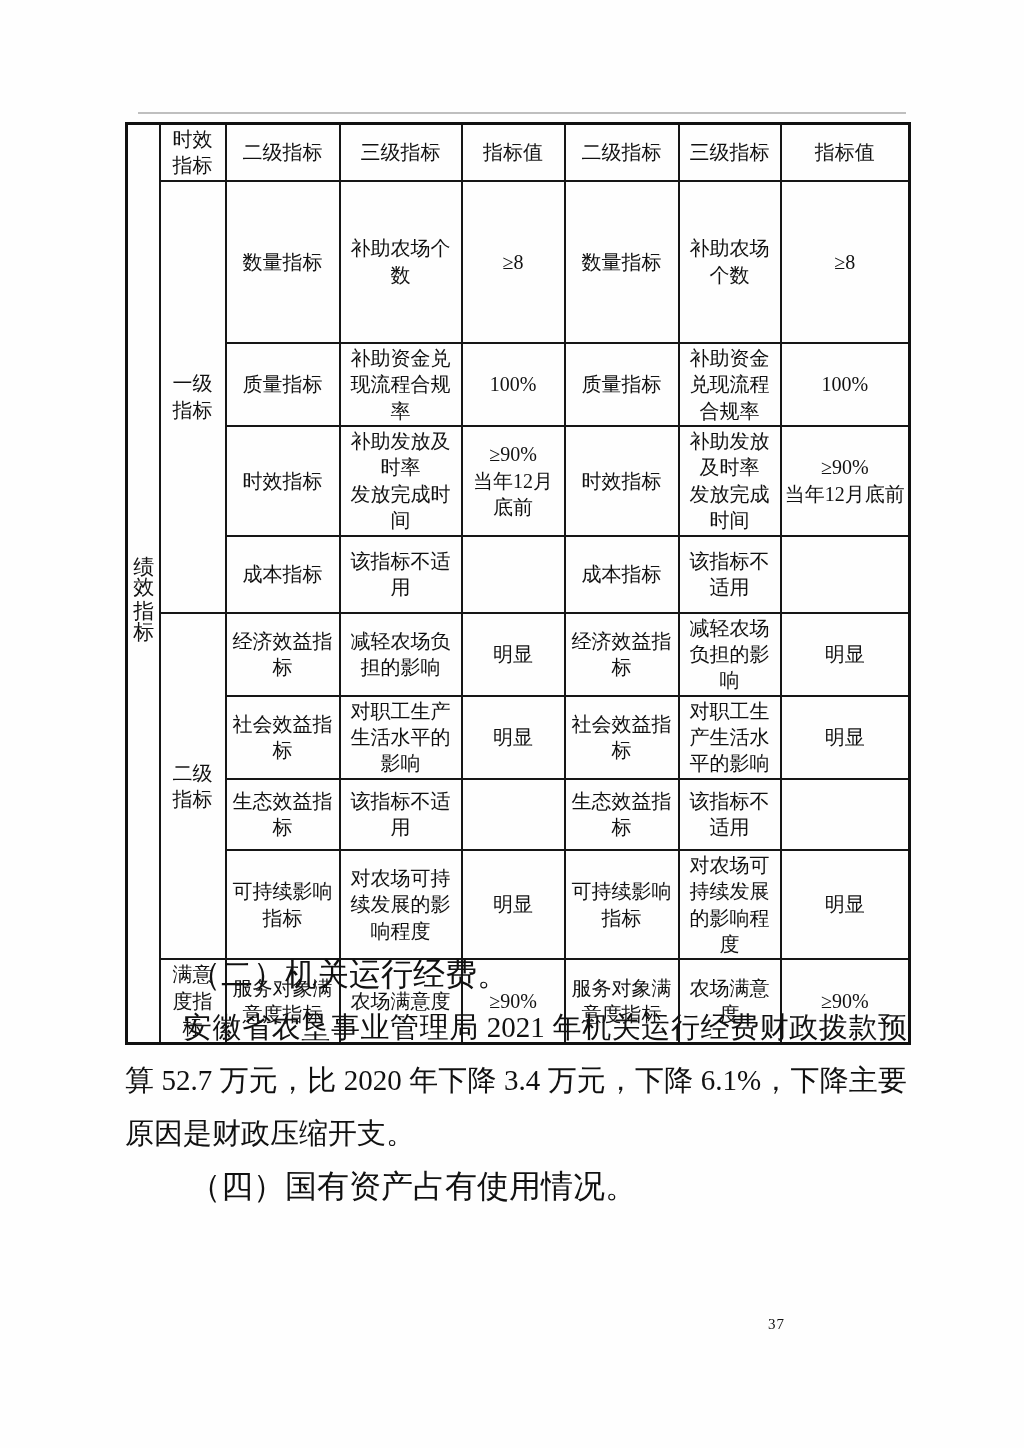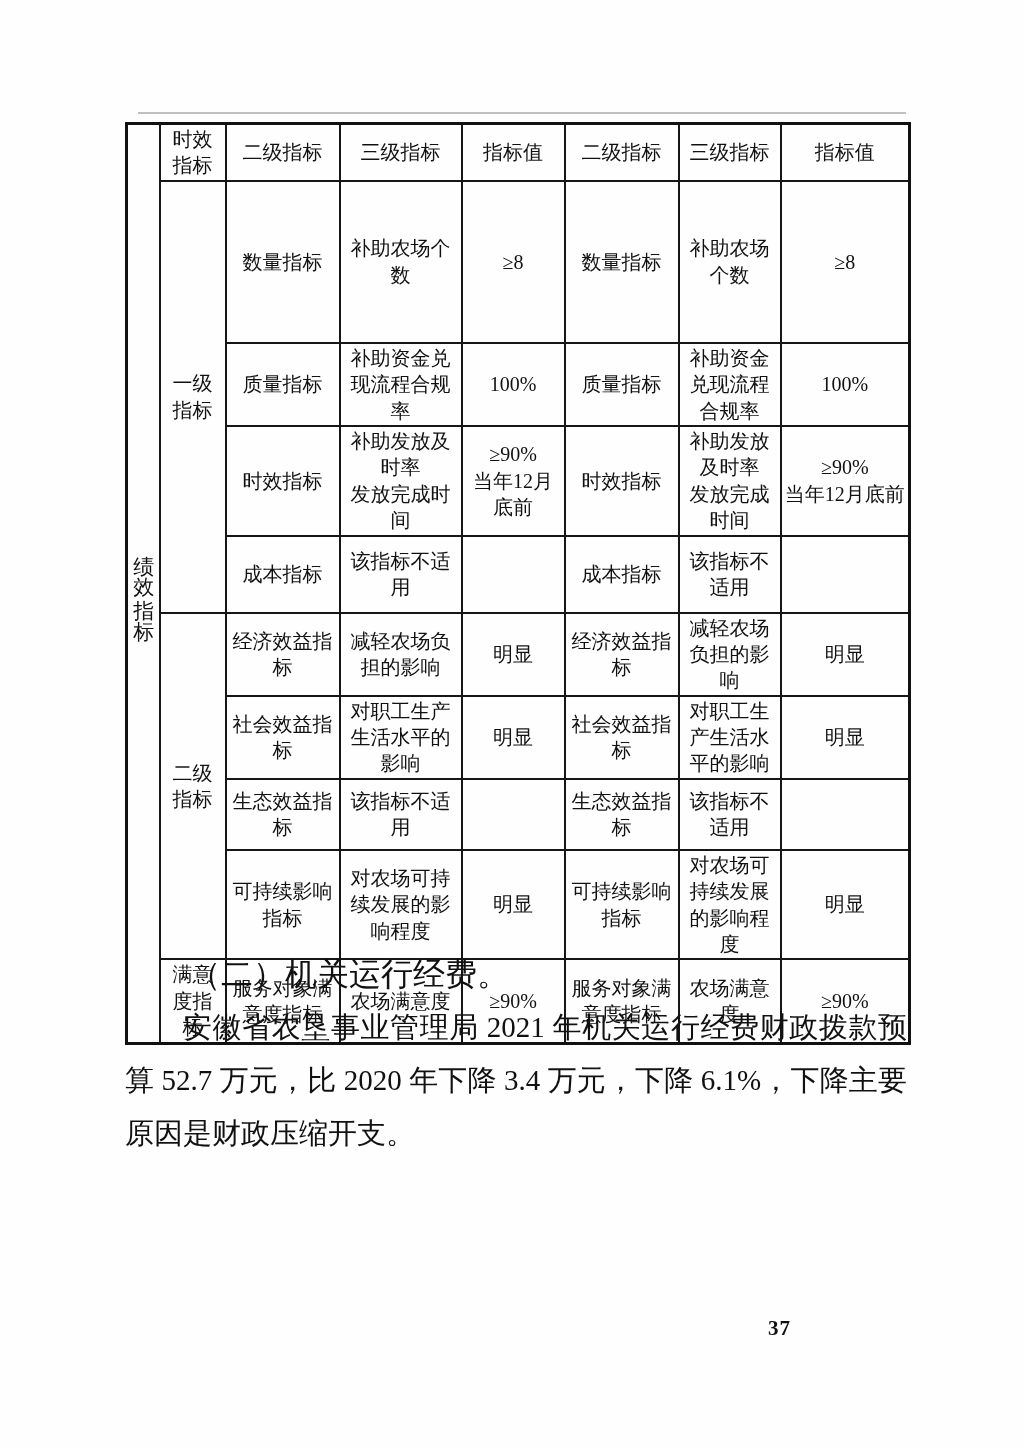--- a/index.html
+++ b/index.html
@@ -90,22 +90,22 @@
   }
   .textblock h3 {
     font-size: 32px;
     font-weight: normal;
     text-align: left;
   }
   .page-number {
     position: absolute;
     left: 768px;
     top: 1316px;
-    font-size: 21px;
-    font-weight: bold;
+    font-size: 15px;
+    font-weight: normal;
     letter-spacing: 1px;
   }
 </style>
 </head>
 <body>
 
 <div class="page">
 
   <div class="scan-line"></div>
 
@@ -221,17 +221,18 @@
       <td>服务对象满意度指标</td>
       <td class="l3cell">农场满意度</td>
       <td>≥90%</td>
     </tr>
   </tbody>
     </table>
 
   <div class="textblock">
     <h3>（二）机关运行经费。</h3>
     <p>安徽省农垦事业管理局 2021 年机关运行经费财政拨款预算 52.7 万元，比 2020 年下降 3.4 万元，下降 6.1%，下降主要原因是财政压缩开支。</p>
+    <h3>（四）国有资产占有使用情况。</h3>
   </div>
 
   <div class="page-number">37</div>
 
 </div>
 
 </body></html>

